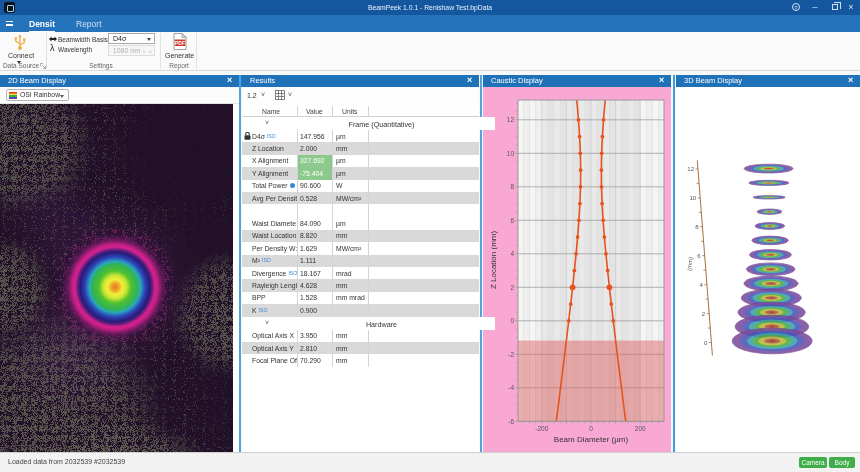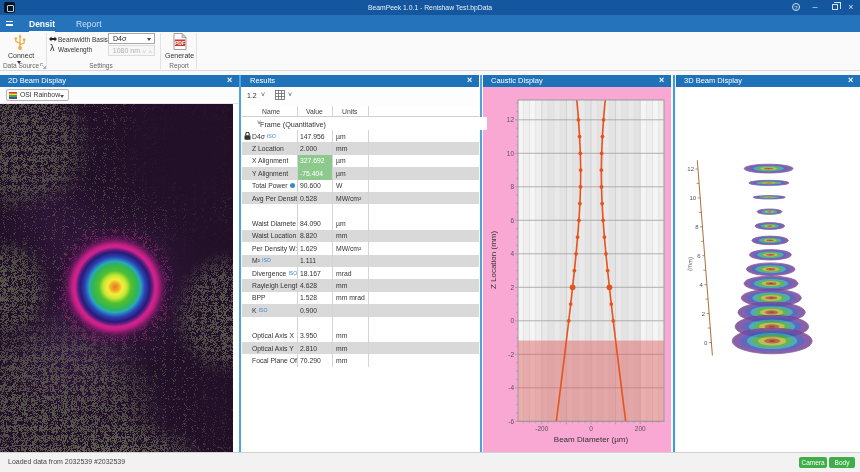--- a/index.html
+++ b/index.html
@@ -39,21 +39,21 @@
 .colsep { position:absolute; width:1px; background:#d4d4d4; z-index:1; }
 .r { position:absolute; left:0; width:237px; height:12.4px; font-size:6.8px; color:#333; }
 .r.g { background:#d9d9d9; }
 .r .nm { position:absolute; left:10px; top:2.5px; white-space:nowrap; }
 .r .vl { position:absolute; left:58px; top:2.5px; width:33px; }
 .r .un { position:absolute; left:94px; top:2.5px; }
 .r .gv { position:absolute; left:55px; top:0; width:35px; height:12.4px; background:#8dc98d; color:#fff; padding:2.5px 0 0 3px; font-size:6.8px; }
 .r .lk { position:absolute; left:2px; top:2px; }
 .iso { color:#3a87d8; font-size:5.2px; margin-left:2px; vertical-align:1px; }
 .inf { display:inline-block; width:5px; height:5px; border-radius:50%; background:#3a87d8; margin-left:2px; vertical-align:0; }
-.grp { position:absolute; left:8px; width:237px; height:13px; font-size:7.2px; color:#333; padding:3px 0 0 10px; background:#fff; z-index:2; }
+.grp { position:absolute; left:16px; width:237px; height:13px; font-size:7.2px; color:#333; padding:3px 0 0 10px; background:#fff; z-index:2;text-align:center; }
 .grp .chev { position:absolute; left:7px; top:2px; color:#555; font-size:7px; }
 #status { left:0; top:452px; width:860px; height:20px; background:#f2f2f2; border-top:1px solid #d0d0d0; }
 #status .txt { position:absolute; left:8px; top:5px; font-size:7px; color:#444; }
 .badge { position:absolute; top:4px; height:11px; background:#3fae49; border-radius:2px; color:#fff; font-size:6.5px; line-height:11px; text-align:center; }
 </style></head><body>
 <div id="app">
   <div id="titlebar" class="abs">
     <div id="appicon"></div>
     <div class="ttl">BeamPeek 1.0.1 - Renishaw Test.bpData</div>
     <div class="helpc">?</div>
@@ -308,20 +308,21 @@
       <div class="r" style="top:204.8px">
         <span class="nm">BPP</span>
         <span class="vl">1.528</span>
         <span class="un">mm mrad</span>
       </div>
       <div class="r g" style="top:217.2px">
         <span class="nm">K<span class="iso">ISO</span></span>
         <span class="vl">0.900</span>
         <span class="un"></span>
       </div>
+      <div class="grp" style="top:229.6px"><span class="chev">˅</span>Hardware</div>
       <div class="r" style="top:242.6px">
         <span class="nm">Optical Axis X</span>
         <span class="vl">3.950</span>
         <span class="un">mm</span>
       </div>
       <div class="r g" style="top:255.0px">
         <span class="nm">Optical Axis Y</span>
         <span class="vl">2.810</span>
         <span class="un">mm</span>
       </div>

